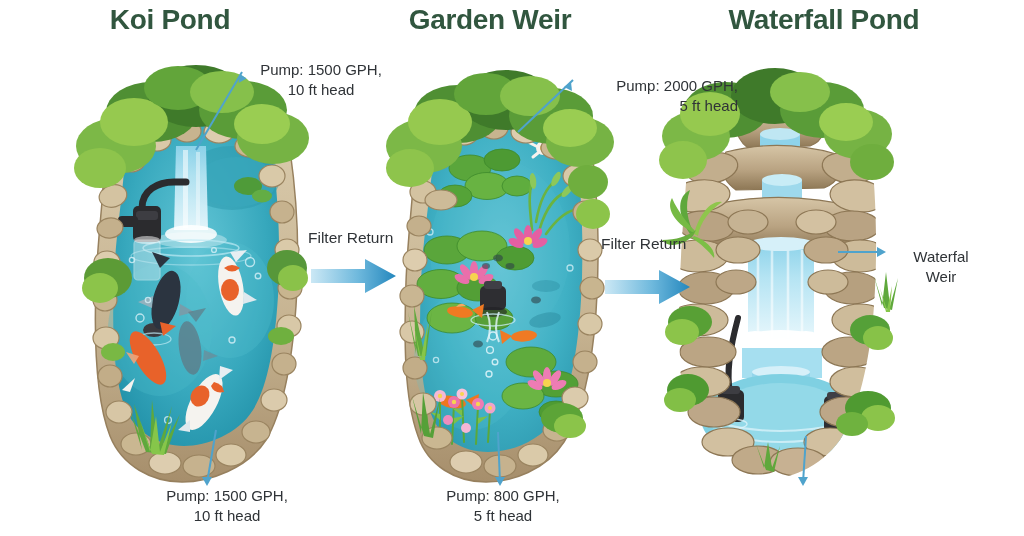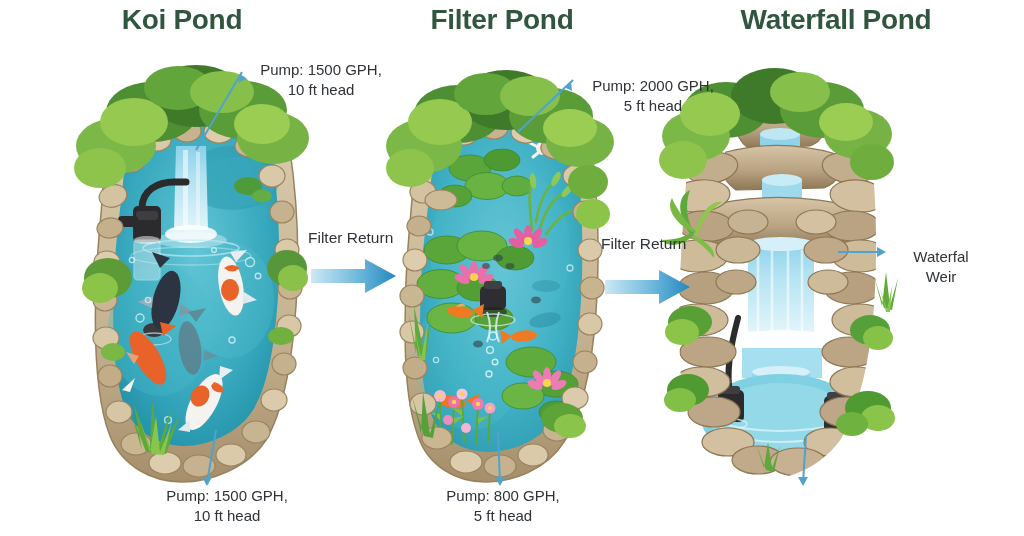--- a/index.html
+++ b/index.html
@@ -5,21 +5,21 @@
   html,body{margin:0;padding:0;background:#ffffff;}
   body{
     width:1024px;height:536px;overflow:hidden;position:relative;
     font-family:"Liberation Sans","DejaVu Sans",sans-serif;
     background:#ffffff;
   }
   #stage{position:absolute;inset:0;width:1024px;height:536px;}
 
   .title{
     position:absolute;top:4px;font-size:28px;font-weight:bold;
-    color:#31563f;text-align:center;letter-spacing:-0.3px;white-space:nowrap;padding-left:12px;
+    color:#31563f;text-align:center;letter-spacing:-0.3px;white-space:nowrap;
   }
   #title-koi{left:0;width:340px;}
   #title-garden{left:340px;width:300px;}
   #title-waterfall{left:632px;width:384px;}
 
   .callout{
     position:absolute;font-size:15px;color:#2f3337;line-height:1.32;
     text-align:center;white-space:pre-line;
   }
 
@@ -639,29 +639,29 @@
       <g>
         <path d="M311 269 L365 269 L365 259 L396 276 L365 293 L365 283 L311 283 Z" fill="url(#arrowGrad)"></path>
       </g>
       <g>
         <path d="M605 280 L659 280 L659 270 L690 287 L659 304 L659 294 L605 294 Z" fill="url(#arrowGrad)"></path>
       </g>
     </g>
   </svg>
 
   <div class="title" id="title-koi">Koi Pond</div>
-  <div class="title" id="title-garden">Filter Pond</div>
+  <div class="title" id="title-garden">Garden Weir</div>
   <div class="title" id="title-waterfall">Waterfall Pond</div>
 
   <div class="callout" style="left:236px;top:60px;width:170px;">Pump: 1500 GPH,
 10 ft head</div>
   <div class="callout" style="left:122px;top:486px;width:210px;">Pump: 1500 GPH,
 10 ft head</div>
 
-  <div class="callout" style="left:568px;top:76px;width:170px;">Pump: 2000 GPH,
+  <div class="callout" style="left:568px;top:76px;width:170px;text-align:right;">Pump: 2000 GPH,
 5 ft head</div>
   <div class="callout" style="left:410px;top:486px;width:186px;">Pump: 800 GPH,
 5 ft head</div>
 
   <div class="callout" style="left:886px;top:247px;width:110px;text-align:center;">Waterfal
 Weir</div>
 
   <div class="flow-label" style="left:308px;top:229px;">Filter Return</div>
   <div class="flow-label" style="left:601px;top:235px;">Filter Return</div>
 

